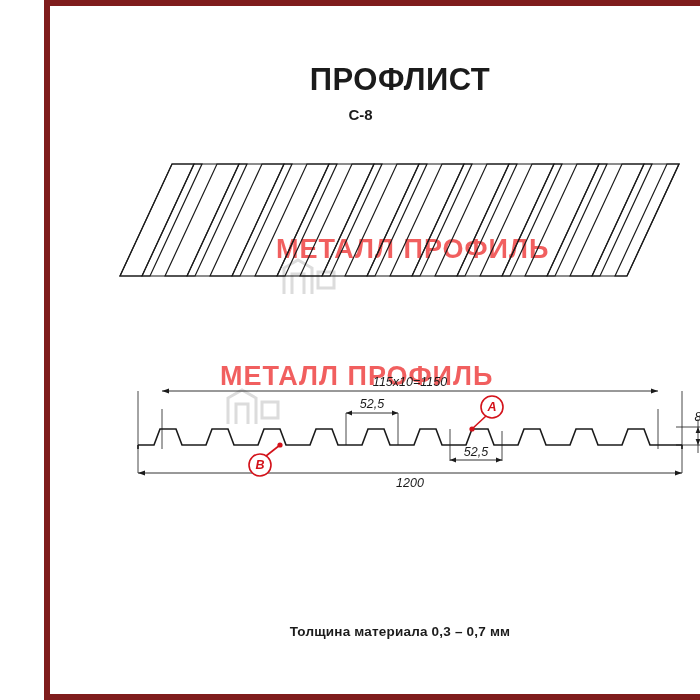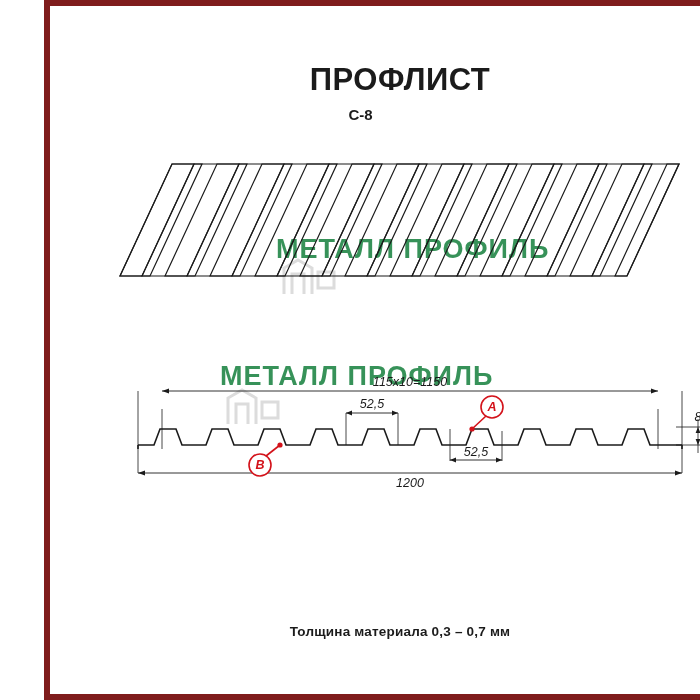--- a/index.html
+++ b/index.html
@@ -66,21 +66,21 @@
     position: absolute;
     top: 355px;
     left: 60px;
     width: 600px;
     height: 140px;
     font-style: italic;
   }
   .watermark {
     position: absolute;
     pointer-events: none;
-    color: #15803d;
+    color: #ef4444;
     font-weight: bold;
     font-family: "Liberation Sans", sans-serif;
     white-space: nowrap;
     opacity: 0.85;
     text-align: center;
   }
   .wm1 {
     top: 228px;
     left: 226px;
     font-size: 27px;

